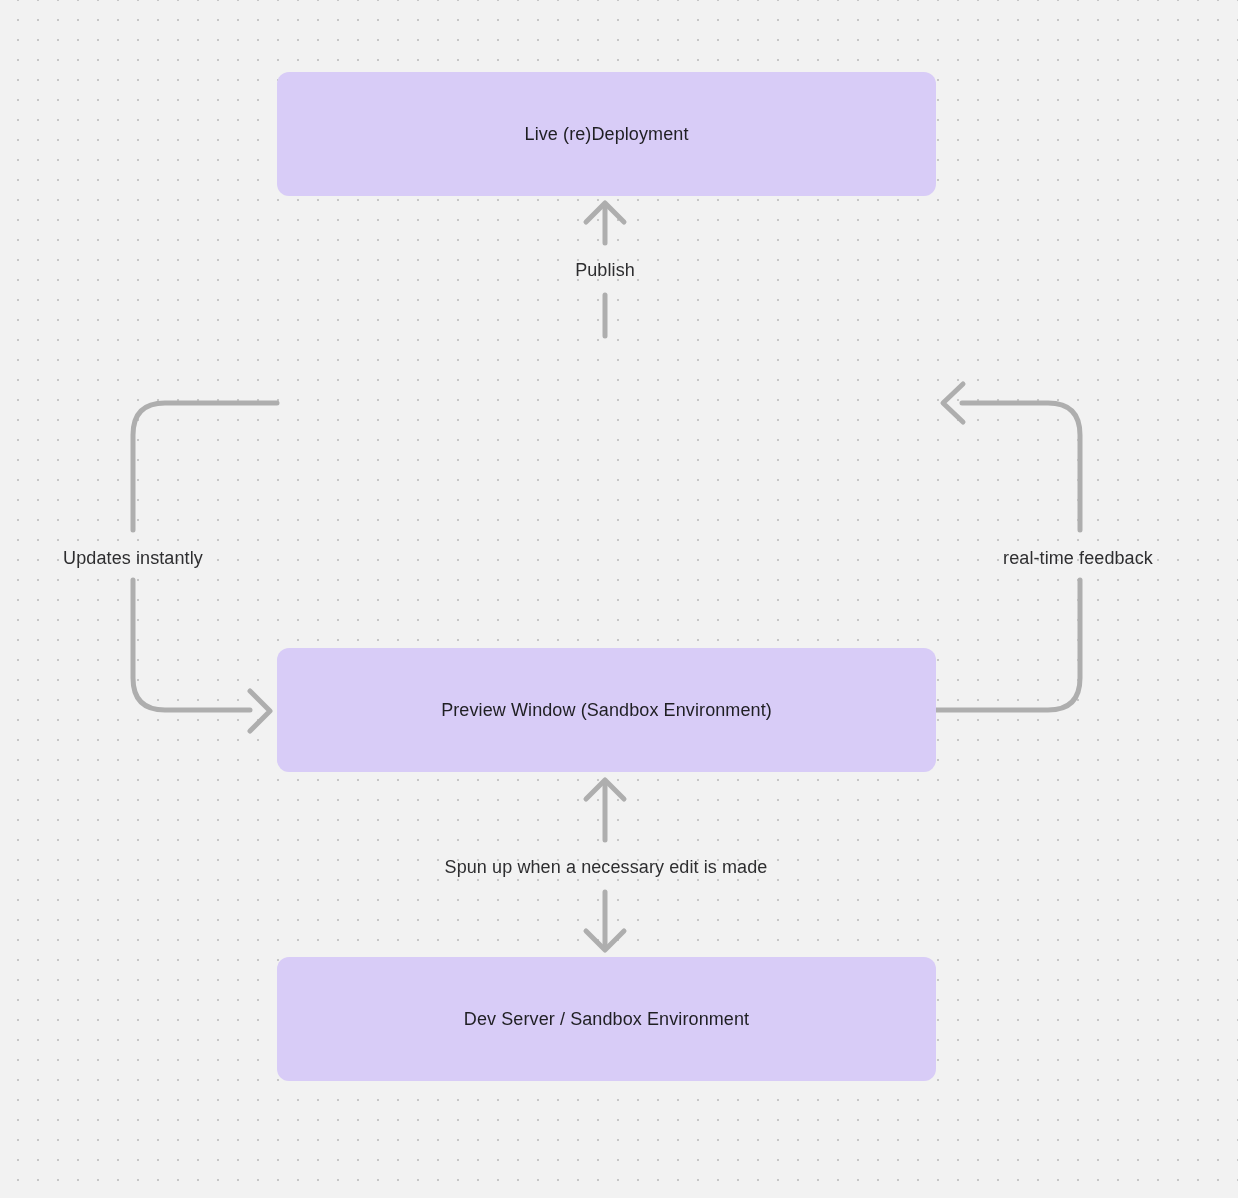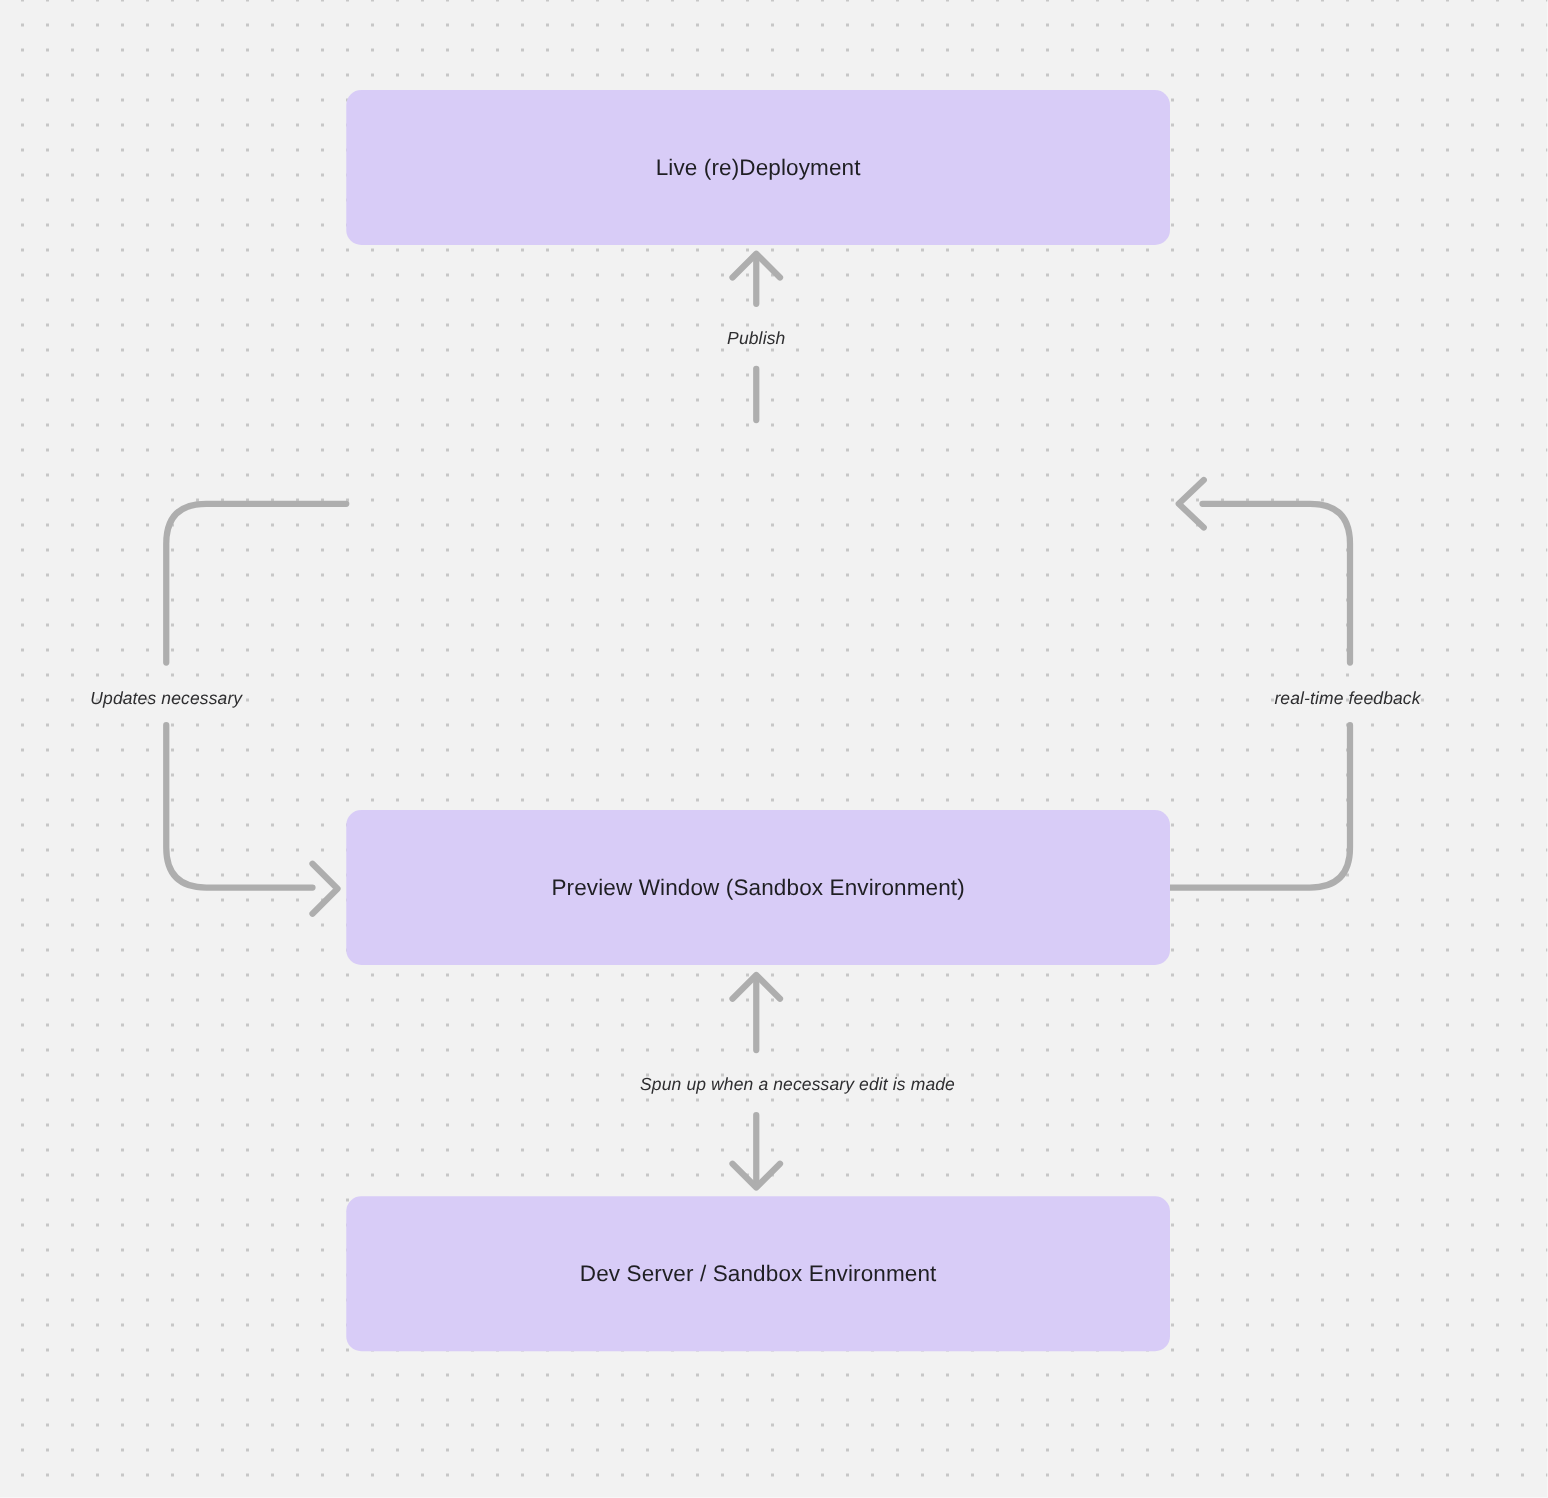--- a/index.html
+++ b/index.html
@@ -48,30 +48,29 @@
     color: #1f1f23;
     letter-spacing: 0.1px;
   }
   .node-1 { top: 72px; }
   .node-2 { top: 341px; }
   .node-3 { top: 648px; }
   .node-4 { top: 957px; text-align: center; }
   .edge-label {
     position: absolute;
     transform: translate(-50%, -50%);
-    font-size: 14px;
+    font-size: 18px;
     color: #2e2e30;
     white-space: nowrap;
     letter-spacing: 0.1px;
-    font-style: italic;
   }
   .label-publish   { left: 605px;  top: 270px; }
   .label-updates   { left: 133px;  top: 558px; }
   .label-feedback  { left: 1078px; top: 558px; }
-  .label-spunup    { left: 606px;  top: 867px; margin-left: 32px; }
+  .label-spunup    { left: 606px;  top: 867px; }
 </style>
 </head>
 <body>
 
 <div class="canvas">
 
   <svg class="edges" viewBox="0 0 1238 1198">
 
     <path d="M605 336 V295"></path>
     <path d="M605 243 V206"></path>
@@ -98,17 +97,17 @@
 
   <div class="node node-3">
     <span>Preview Window (Sandbox Environment)</span>
   </div>
 
   <div class="node node-4">
     <span>Dev Server / Sandbox Environment</span>
   </div>
 
   <div class="edge-label label-publish">Publish</div>
-  <div class="edge-label label-updates">Updates necessary</div>
+  <div class="edge-label label-updates">Updates instantly</div>
   <div class="edge-label label-feedback">real-time feedback</div>
   <div class="edge-label label-spunup">Spun up when a necessary edit is made</div>
 
 </div>
 
 </body></html>

